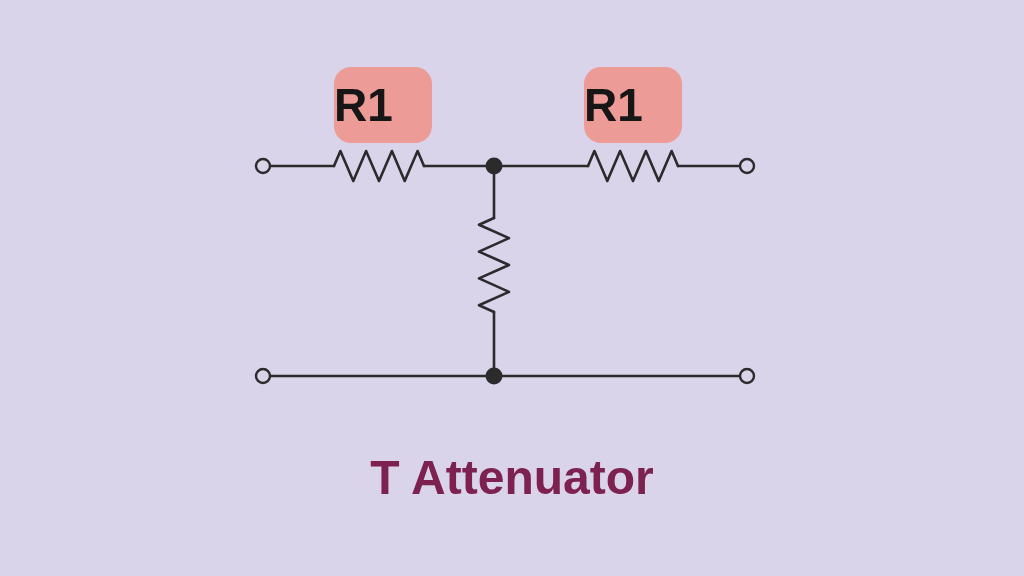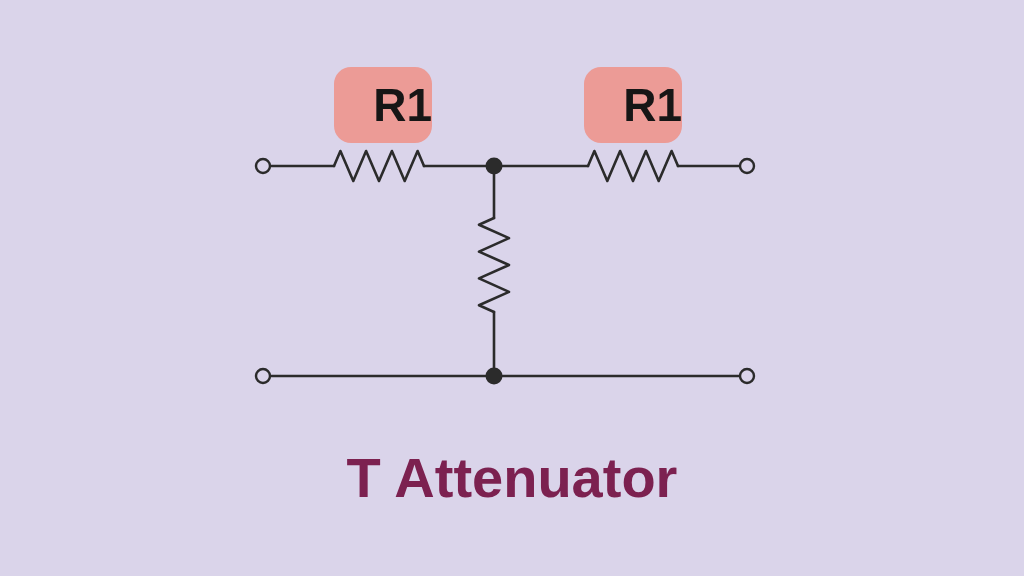--- a/index.html
+++ b/index.html
@@ -40,37 +40,36 @@
   .junction { fill: var(--wire); stroke: none; }
 
   .label-box {
     position: absolute;
     width: 98px;
     height: 76px;
     background: var(--label-box);
     border-radius: 17px;
     display: flex;
     align-items: center;
-    justify-content: flex-end;
+    justify-content: flex-start;
     color: var(--label-text);
     font-size: 46px;
     font-weight: bold;
     letter-spacing: 0px;
-    padding-left: 24px;
   }
   .label-box.r1-left  { left: 334px; top: 67px; }
   .label-box.r1-right { left: 584px; top: 67px; }
   .label-box.r2       { left: 518px; top: 222px; }
 
   .diagram-title {
     position: absolute;
     left: 0; right: 0;
     top: 444px;
     text-align: center;
-    font-size: 56px;
+    font-size: 48px;
     line-height: 68px;
     font-weight: bold;
     color: var(--title-color);
   }
 </style>
 </head>
 <body>
 
 <div class="stage">
 

